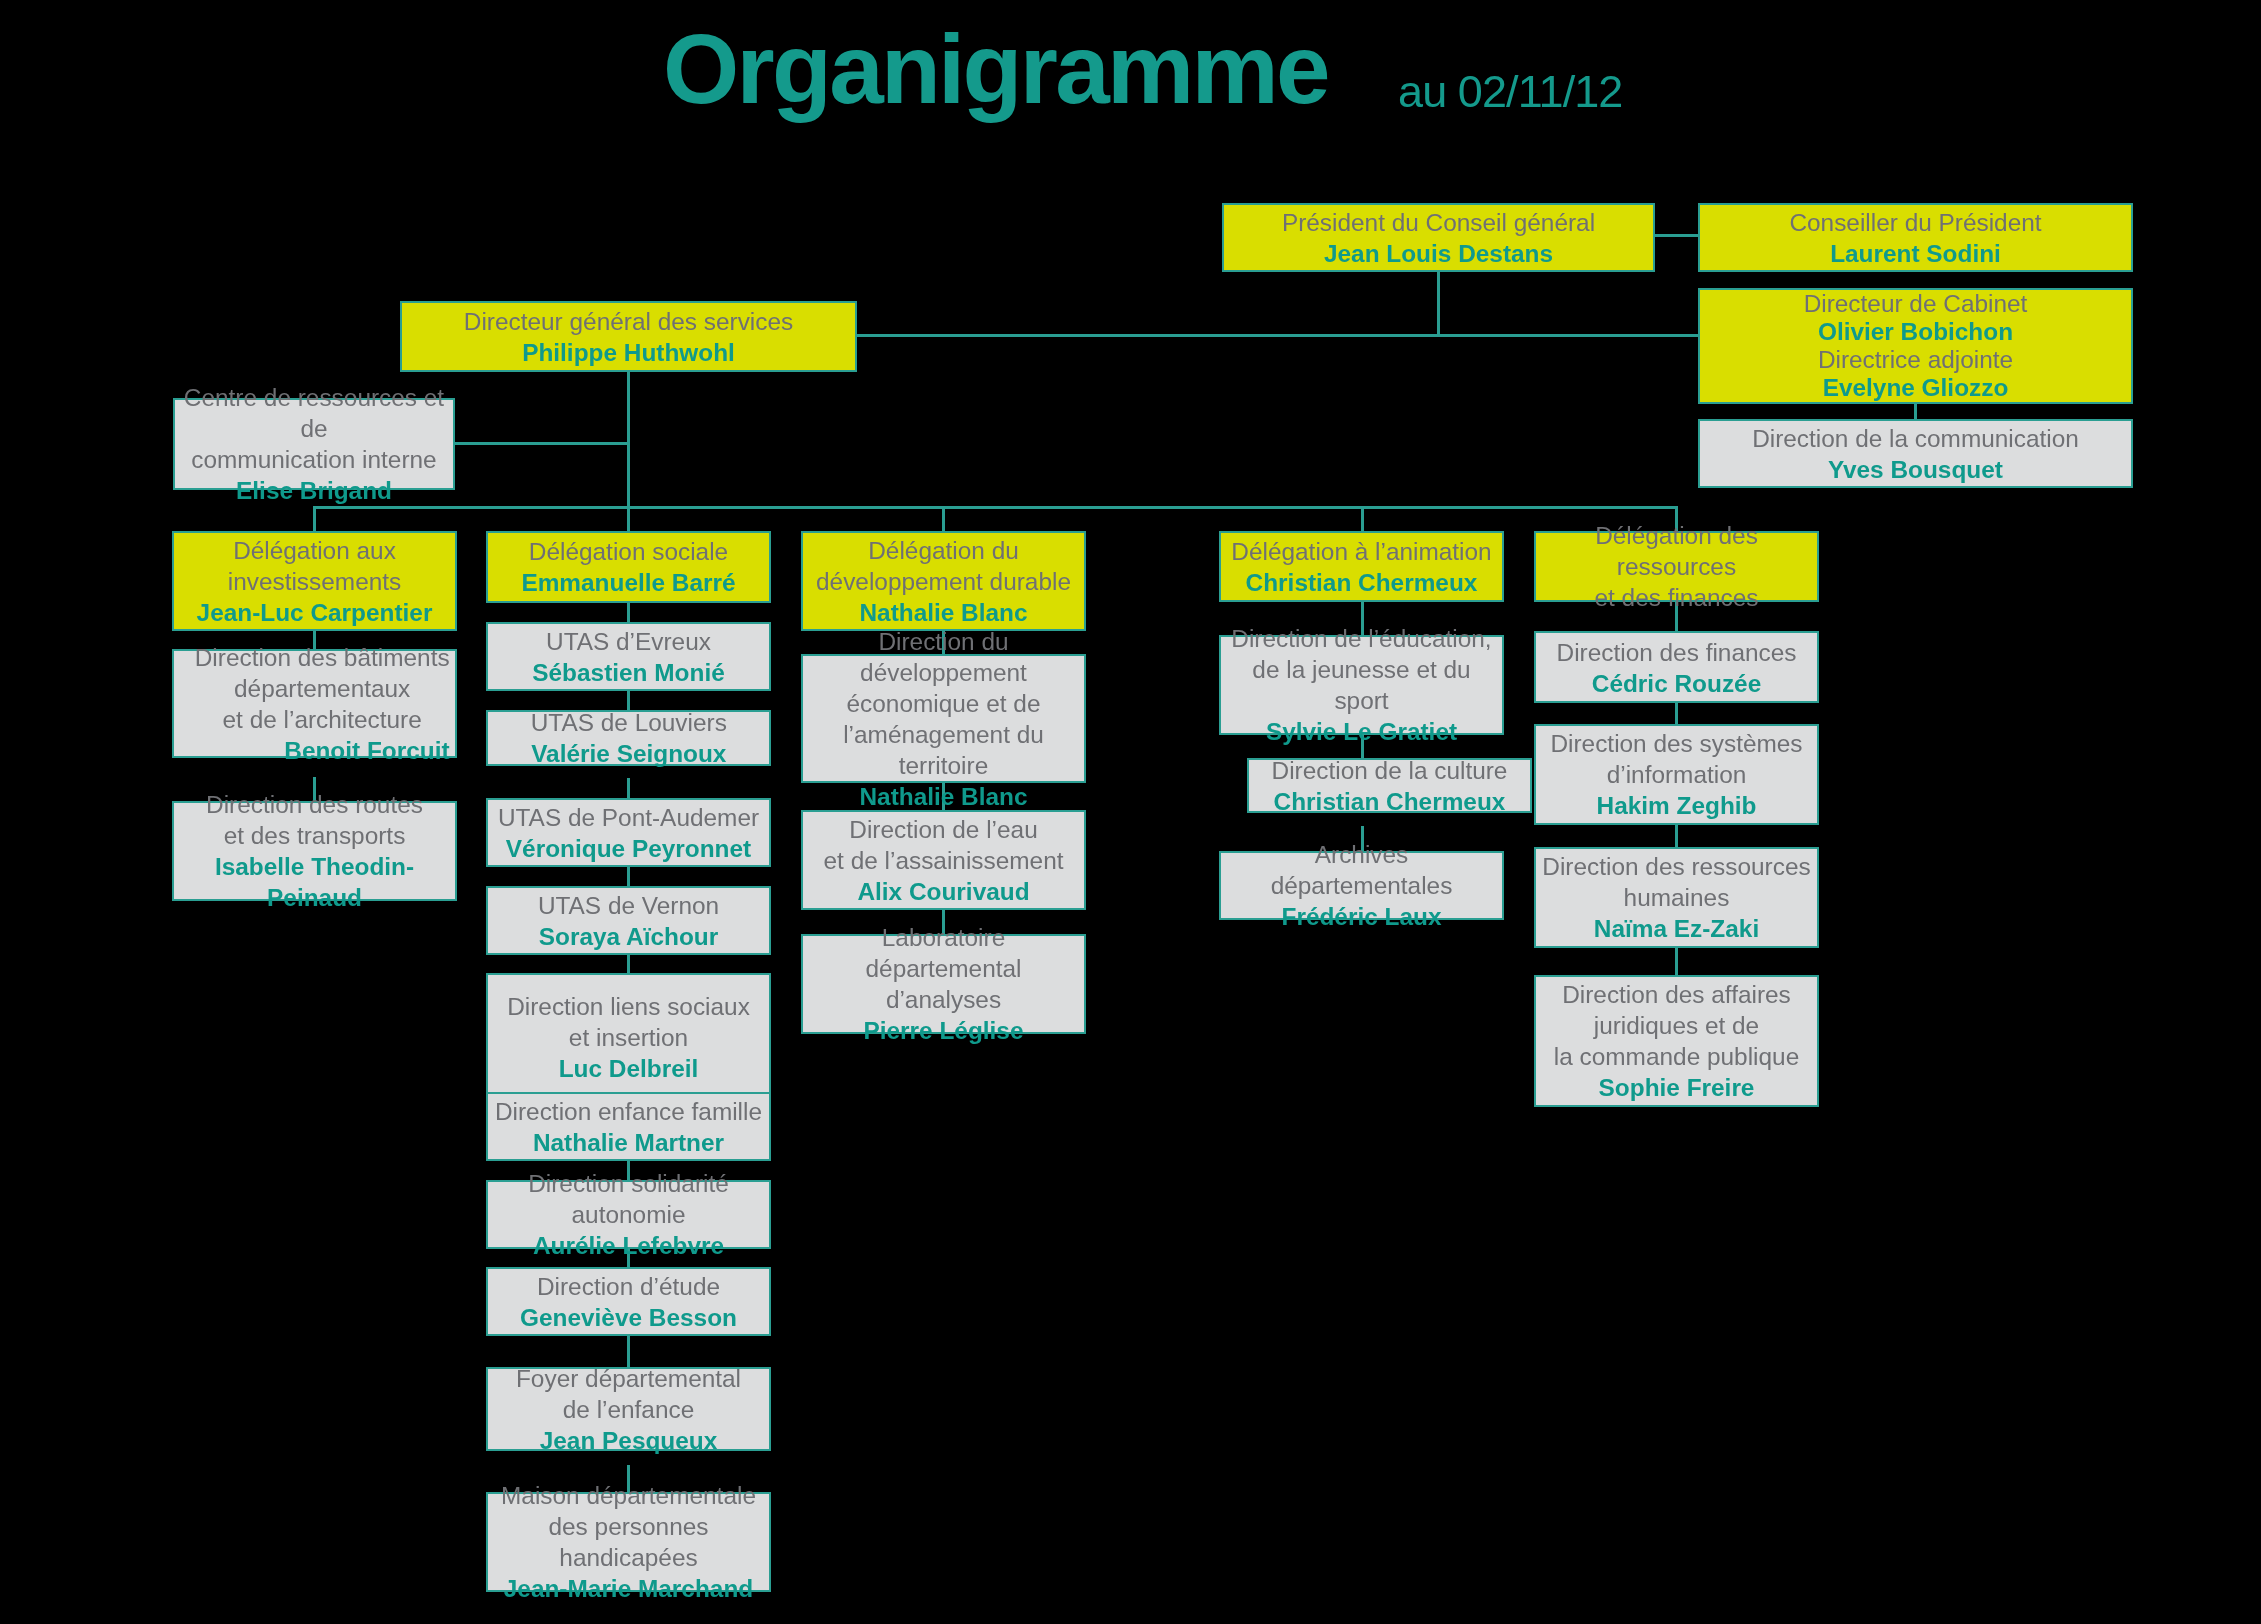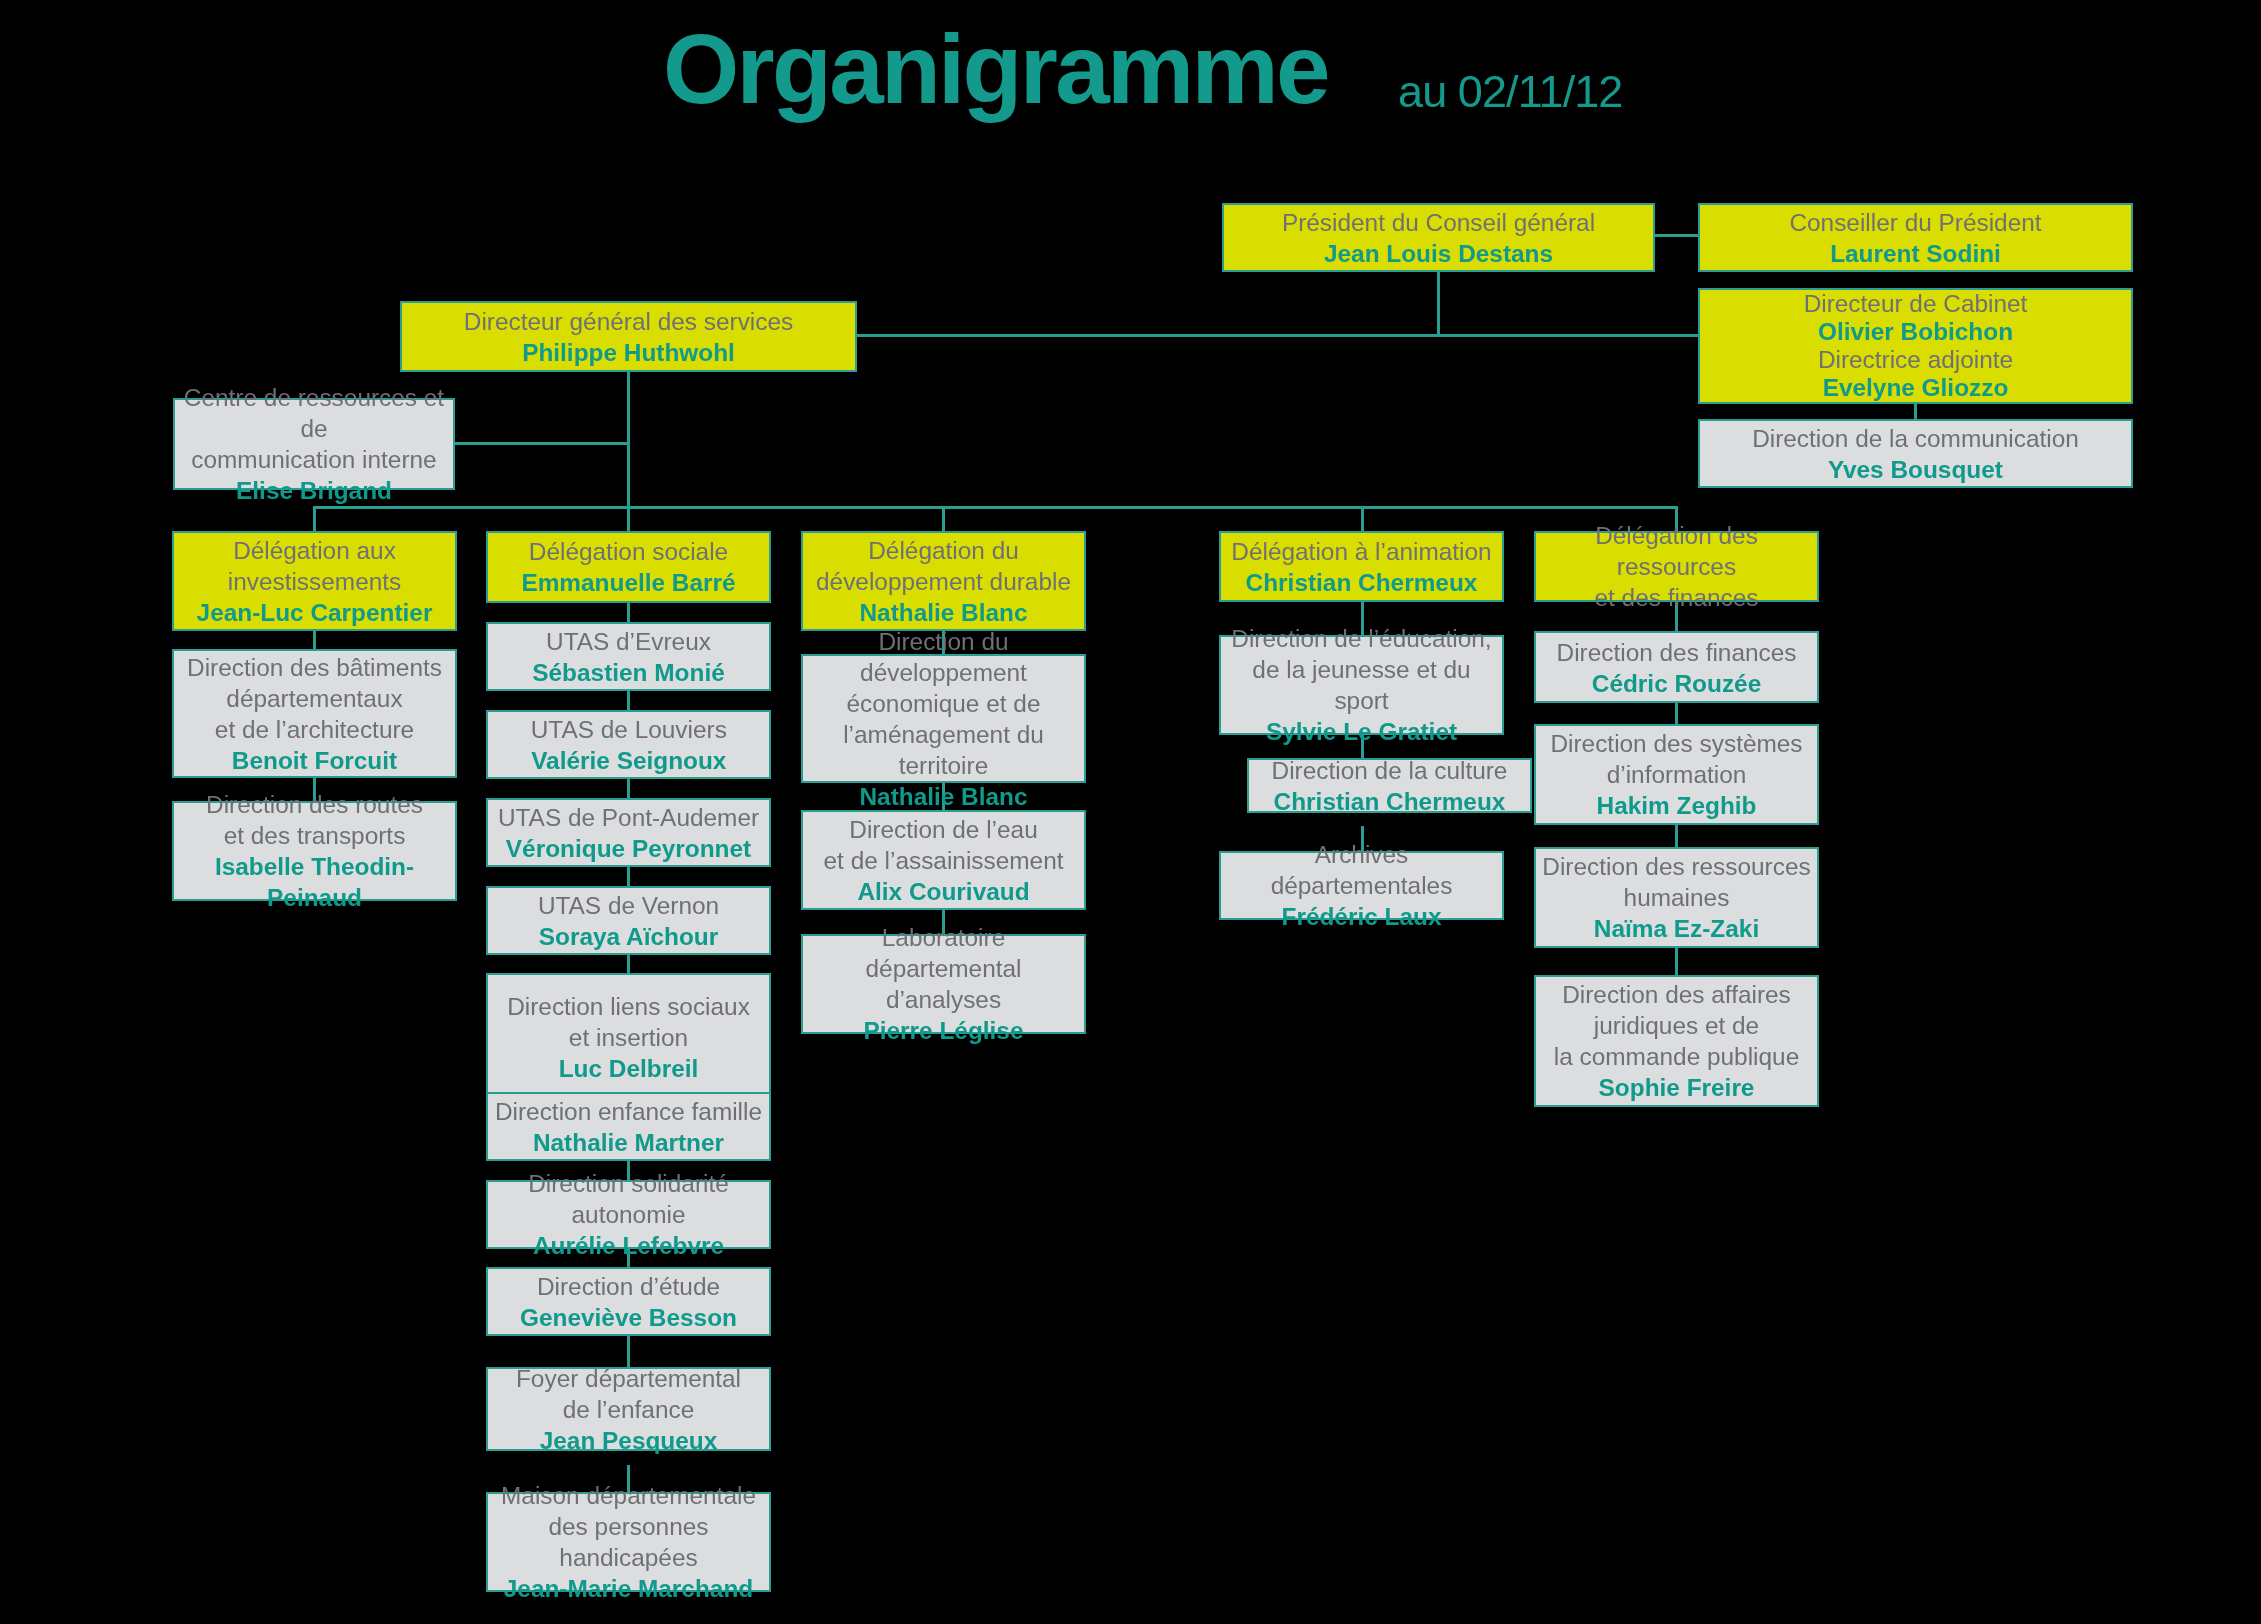--- a/index.html
+++ b/index.html
@@ -127,41 +127,41 @@
     <div class="role">Centre de ressources et de
 communication interne</div>
     <div class="person">Elise Brigand</div>
   </div>
 
   <div class="box yellow" style="left:172px;top:531px;width:285px;height:100px;">
     <div class="role">Délégation aux
 investissements</div>
     <div class="person">Jean-Luc Carpentier</div>
   </div>
-  <div class="box gray" style="left:172px;top:649px;width:285px;height:129px;">
+  <div class="box gray" style="left:172px;top:649px;width:285px;height:109px;align-items:flex-end;">
     <div class="role">Direction des bâtiments
 départementaux
 et de l’architecture</div>
     <div class="person">Benoit Forcuit</div>
   </div>
   <div class="box gray" style="left:172px;top:801px;width:285px;height:100px;">
     <div class="role">Direction des routes
 et des transports</div>
     <div class="person">Isabelle Theodin-Peinaud</div>
   </div>
 
   <div class="box yellow" style="left:486px;top:531px;width:285px;height:72px;">
     <div class="role">Délégation sociale</div>
     <div class="person">Emmanuelle Barré</div>
   </div>
   <div class="box gray" style="left:486px;top:622px;width:285px;height:69px;">
     <div class="role">UTAS d’Evreux</div>
     <div class="person">Sébastien Monié</div>
   </div>
-  <div class="box gray" style="left:486px;top:710px;width:285px;height:69px;padding-left:6px;">
+  <div class="box gray" style="left:486px;top:710px;width:285px;height:56px;padding-left:6px;">
     <div class="role">UTAS de Louviers</div>
     <div class="person">Valérie Seignoux</div>
   </div>
   <div class="box gray" style="left:486px;top:798px;width:285px;height:69px;">
     <div class="role">UTAS de Pont-Audemer</div>
     <div class="person">Véronique Peyronnet</div>
   </div>
   <div class="box gray" style="left:486px;top:886px;width:285px;height:69px;">
     <div class="role">UTAS de Vernon</div>
     <div class="person">Soraya Aïchour</div>

